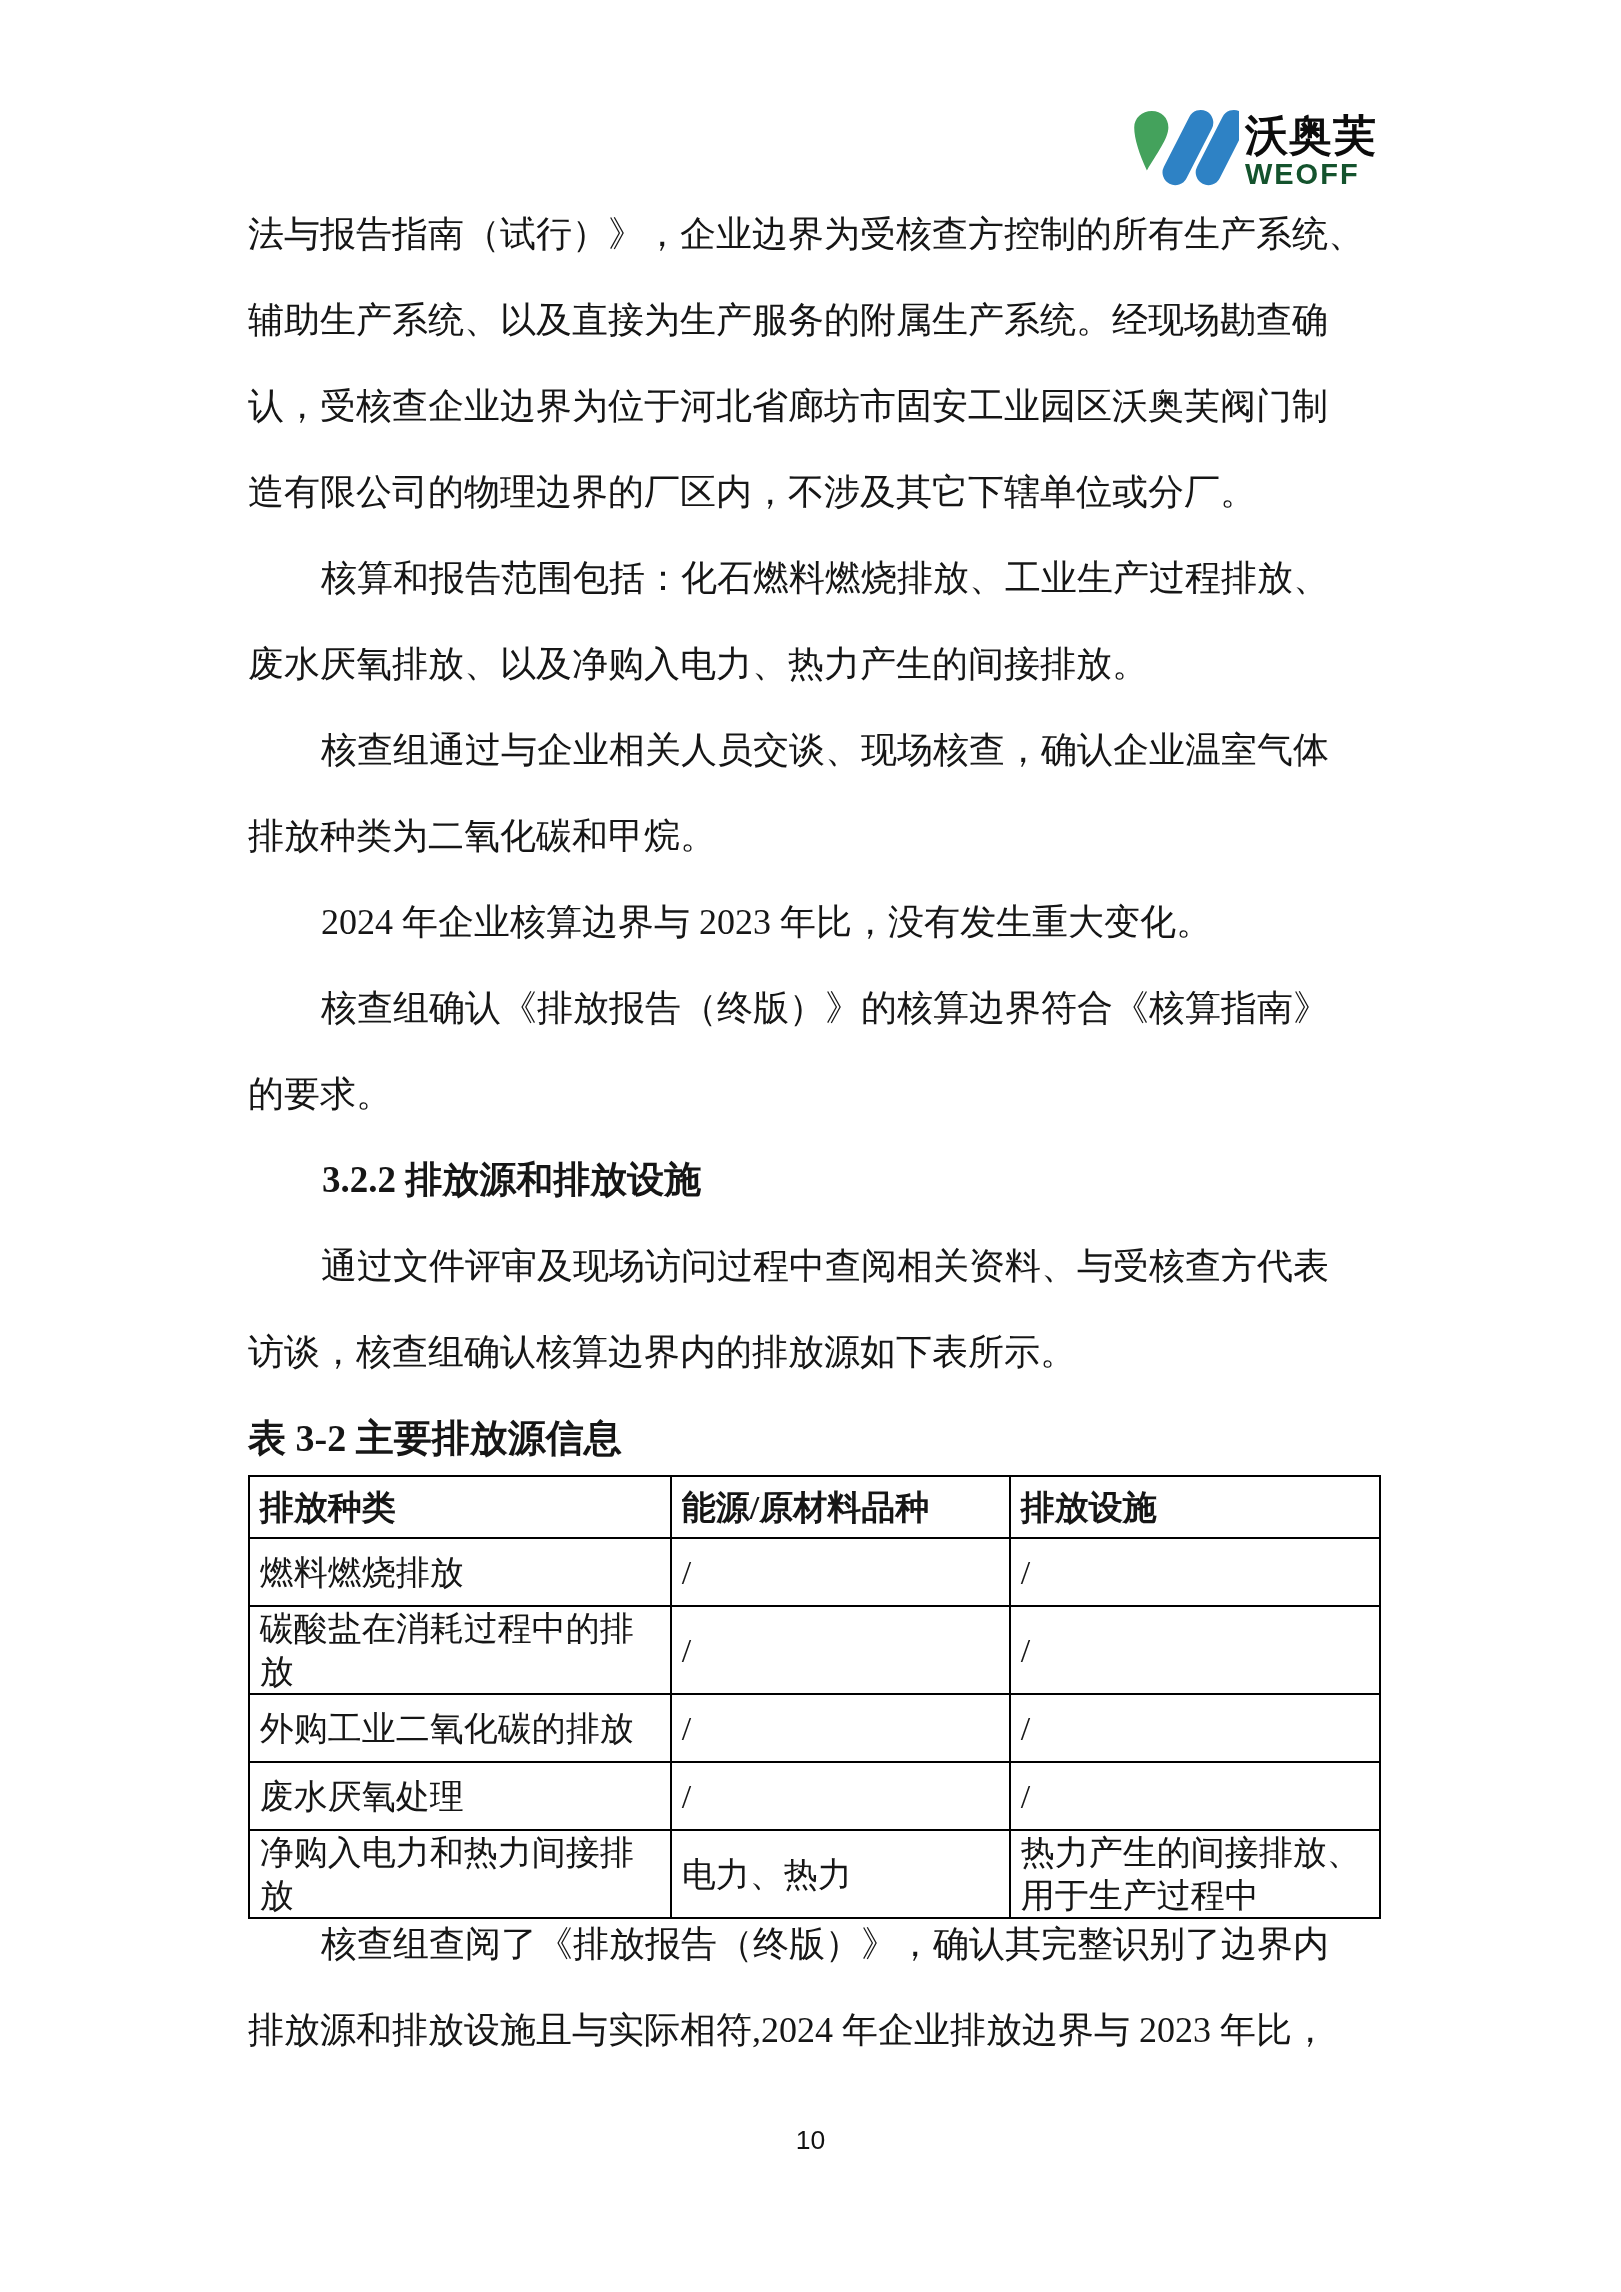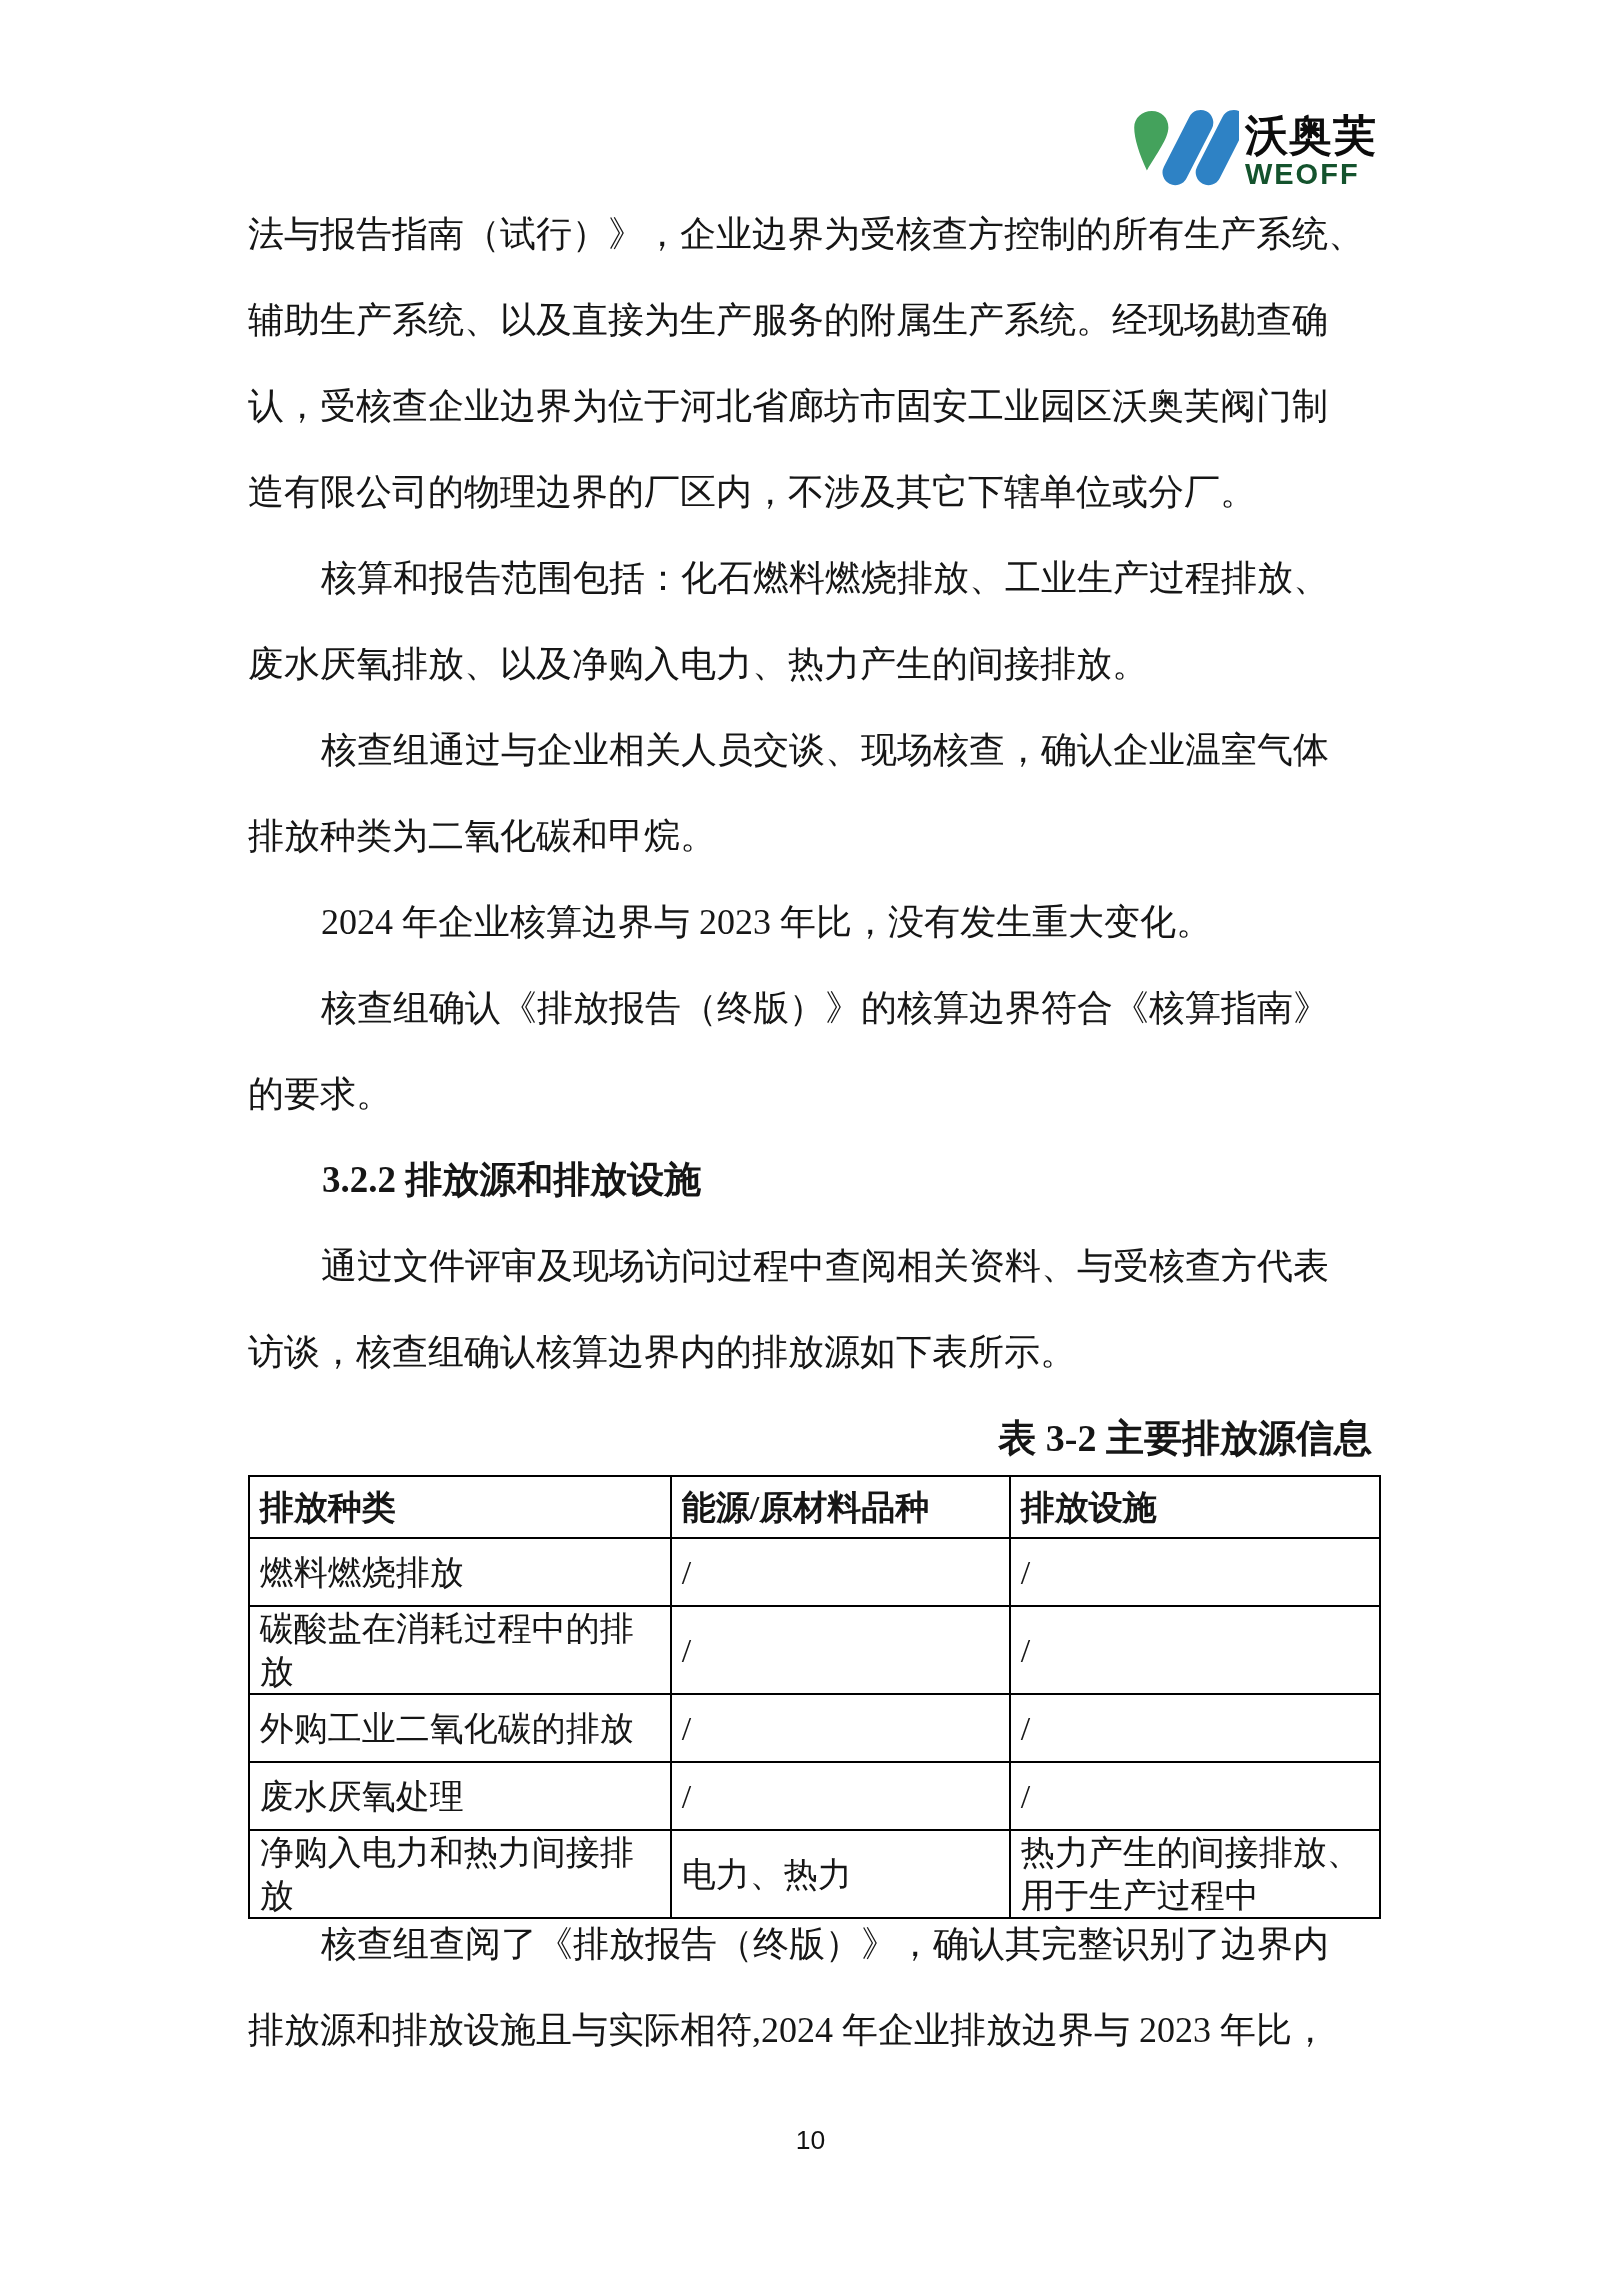--- a/index.html
+++ b/index.html
@@ -34,21 +34,21 @@
     font-size:36px;
   }
   .tline { height:86px; line-height:86px; white-space:nowrap; }
   .indent-first .tline:first-child { text-indent:73px; }
   .heading-line {
     height:86px; line-height:86px; font-weight:bold;
     text-indent:74px; font-size:37px; white-space:nowrap;
   }
   .caption-line {
     height:86px; line-height:86px; font-weight:bold;
-    text-align:right; font-size:38px; white-space:nowrap;
+    text-align:left; font-size:38px; white-space:nowrap;
   }
 
   
   table.emis {
     position:absolute; left:248px; top:1475px; width:1131px;
     border-collapse:collapse; table-layout:fixed;
     font-size:34px; color:#161616;
   }
   table.emis th, table.emis td {
     border:2.9px solid #000;

